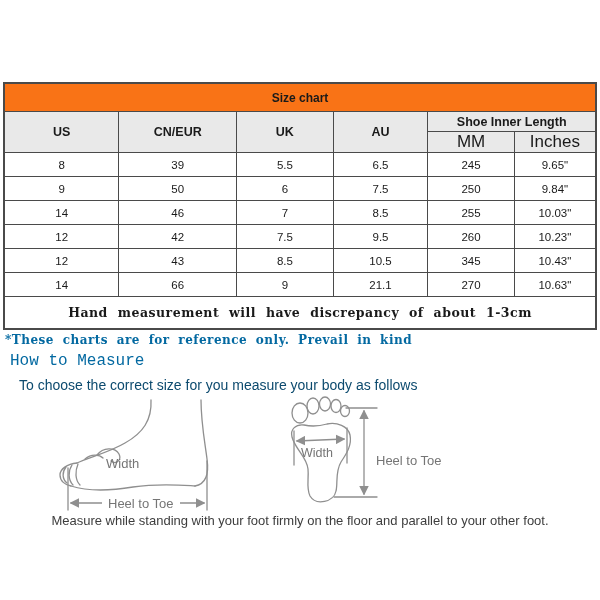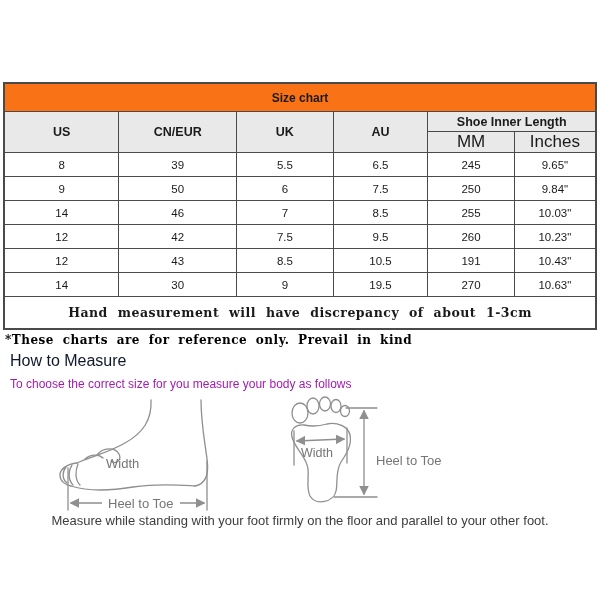--- a/index.html
+++ b/index.html
@@ -15,23 +15,23 @@
   #size-table th.sub{font-weight:normal;font-size:17px;height:18px;}
   #size-table thead tr.hrow1 th{height:19px;}
   #size-table tbody td{height:23px;font-size:11.5px;background:#fff;}
   #size-table .footnote-cell{height:31px;background:#fff;
       font-family:"DejaVu Serif",serif;font-weight:bold;font-size:12.5px;
       letter-spacing:0.5px;word-spacing:5px;}
 
   
   .abs{position:absolute;}
   #reference-note{left:5px;top:333px;font-family:"DejaVu Serif",serif;font-weight:bold;
-      font-size:12px;letter-spacing:0.5px;word-spacing:4px;color:#000000;}
-  #howto-heading{left:10px;top:352px;font-size:16px;color:#0f172a;}
-  #howto-intro{left:10px;top:377px;font-size:12px;color:#a21caf;}
+      font-size:12px;letter-spacing:0.5px;word-spacing:4px;color:#0369a1;}
+  #howto-heading{left:10px;top:352px;font-size:16px;color:#0369a1;font-family:Liberation Mono, monospace;}
+  #howto-intro{left:19px;top:377px;font-size:14px;color:#0c4a6e;}
   #measure-footer{left:0;top:513px;width:600px;text-align:center;font-size:13px;color:#3d3d3d;}
 
   
   svg{position:absolute;overflow:visible;}
   #foot-side-svg{left:55px;top:395px;}
   #foot-sole-svg{left:280px;top:395px;}
   .dlabel{position:absolute;color:#757575;font-size:13px;white-space:nowrap;}
   #label-side-width{left:106px;top:456px;}
   #label-side-heel{left:102px;top:496px;background:#fff;padding:0 6px;}
   #label-sole-width{left:301px;top:446px;font-size:12.5px;}
@@ -98,28 +98,28 @@
           <td>7.5</td>
           <td>9.5</td>
           <td>260</td>
           <td>10.23"</td>
         </tr>
         <tr>
           <td>12</td>
           <td>43</td>
           <td>8.5</td>
           <td>10.5</td>
-          <td>191</td>
+          <td>345</td>
           <td>10.43"</td>
         </tr>
         <tr>
           <td>14</td>
-          <td>30</td>
+          <td>66</td>
           <td>9</td>
-          <td>19.5</td>
+          <td>21.1</td>
           <td>270</td>
           <td>10.63"</td>
         </tr>
       </tbody>
     <tfoot>
       <tr>
         <td class="footnote-cell" colspan="6">Hand measurement will have discrepancy of about 1-3cm</td>
       </tr>
     </tfoot>
   </table>

